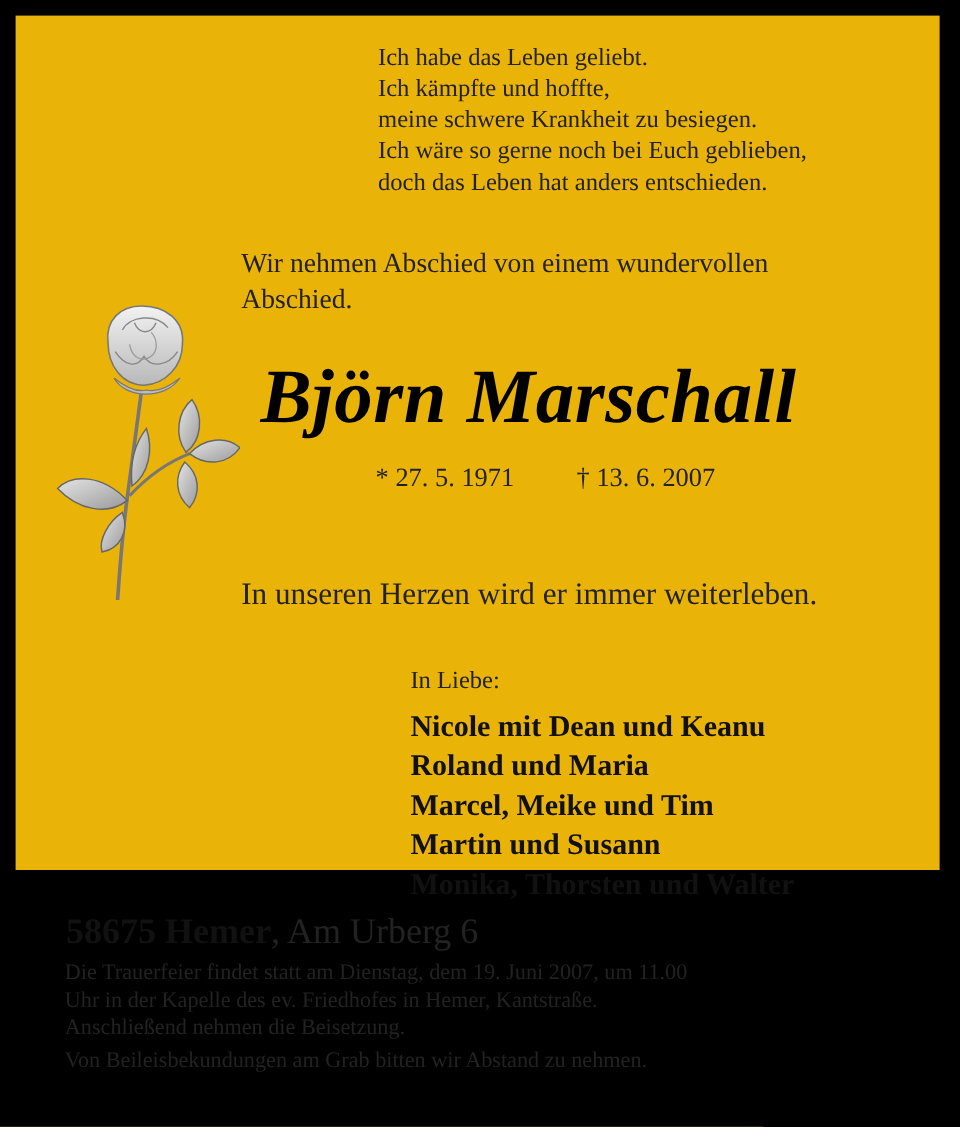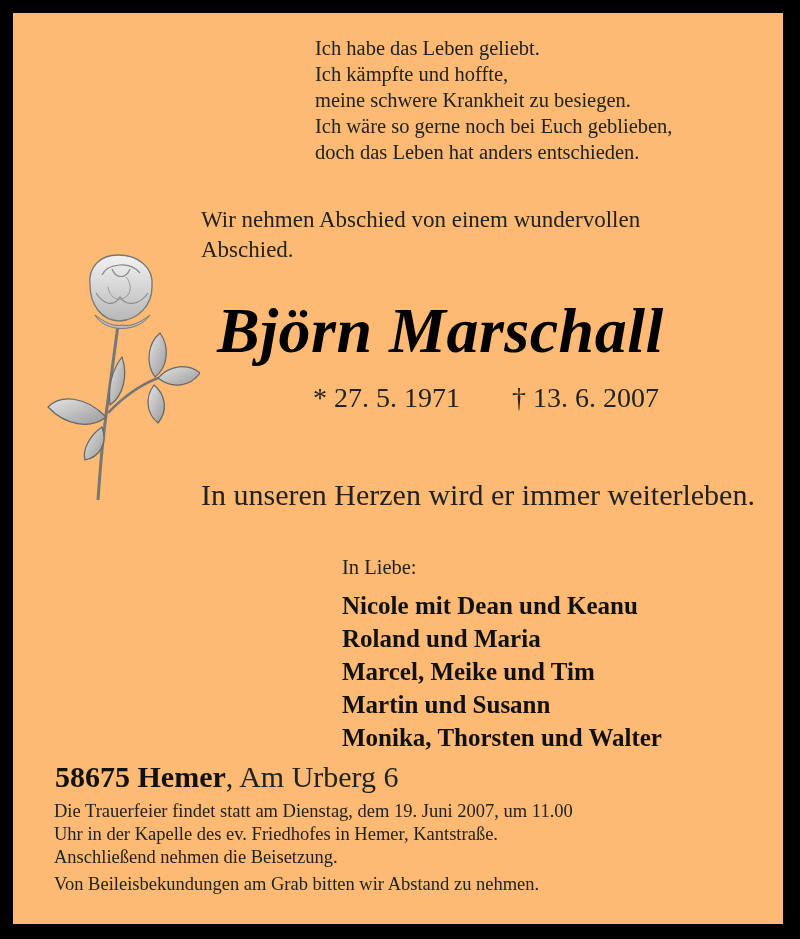--- a/index.html
+++ b/index.html
@@ -7,22 +7,22 @@
       width: 800px; height: 939px;
       background: #000;
       position: relative;
       overflow: hidden;
       font-family: "Liberation Serif", "DejaVu Serif", serif;
       color: #1a1a1a;
     }
     .card {
       position: absolute;
       left: 13px; top: 13px;
-      width: 770px; height: 911px;
-      background: #fdba74;
+      width: 770px; height: 712px;
+      background: #eab308;
     }
     .abs { position: absolute; white-space: nowrap; }
     .poem {
       left: 302px; top: 22px;
       font-size: 20.5px; line-height: 26px;
       color: #222;
     }
     .poem div { height: 26px; }
     .farewell {
       left: 188px; top: 173px;
@@ -32,27 +32,27 @@
     }
     .name {
       left: 204px; top: 278px;
       font-size: 64px; font-weight: bold; line-height: 80px;
       color: #000;
       letter-spacing: 0.5px;
       font-style: italic;
     }
     .dates {
       left: 300px; top: 370px;
-      font-size: 28px; line-height: 30px;
+      font-size: 22px; line-height: 30px;
       color: #222;
     }
     .dates .death { margin-left: 52px; }
     .heart {
       left: 188px; top: 467px;
-      font-size: 30px; line-height: 30px;
+      font-size: 26px; line-height: 30px;
       color: #222;
     }
     .inliebe {
       left: 329px; top: 540px;
       font-size: 20.5px; line-height: 28px;
       color: #222;
     }
     .family {
       left: 329px; top: 576px;
       font-size: 25px; font-weight: bold; line-height: 33px;

